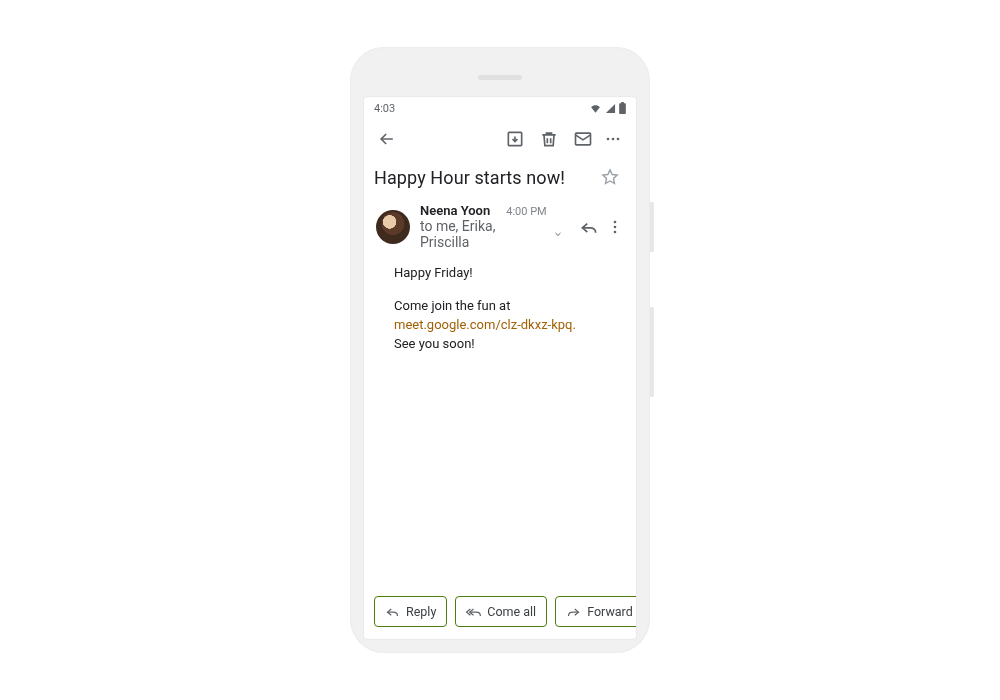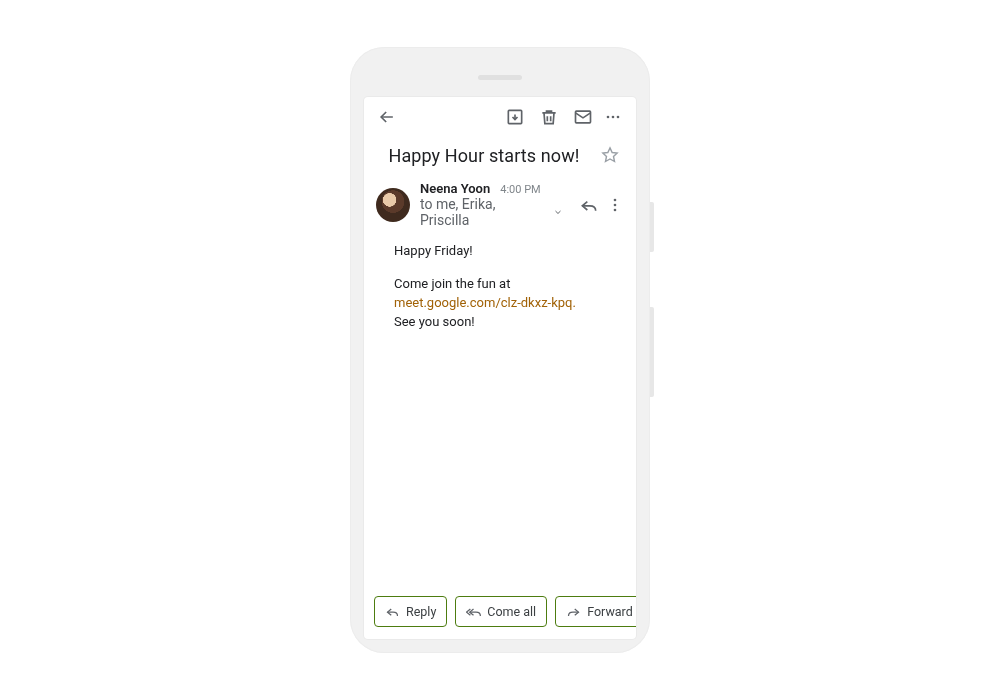--- a/index.html
+++ b/index.html
@@ -44,38 +44,38 @@
     height: 40px; display: flex; align-items: center; padding: 0 10px 0 6px;
   }
   .appbar .spacer { flex: 1; }
   .icon-btn {
     width: 34px; height: 34px; display: flex; align-items: center; justify-content: center;
     color: #5f6368; border-radius: 50%; cursor: default;
   }
   .icon-btn svg { width: 20px; height: 20px; }
 
   .subject-row {
-    display: flex; align-items: center; padding: 4px 12px 8px 16px; gap: 8px; text-align: center;
+    display: flex; align-items: center; padding: 4px 12px 8px 10px; gap: 8px;
   }
   .subject {
     font-size: 18px; color: #202124; font-weight: 400; flex: 1; letter-spacing: 0.1px;
   }
   .star { color: #9aa0a6; }
 
   .sender-row {
     display: flex; align-items: center; padding: 4px 10px 2px 12px; gap: 10px;
   }
   .avatar {
     width: 34px; height: 34px; border-radius: 50%; flex-shrink: 0;
     background: radial-gradient(circle at 40% 35%, #e8c9a8 0 22%, transparent 23%),
                 radial-gradient(circle at 50% 40%, #5b3a2a 0 42%, #3f2a1e 43% 100%);
     background-color: #6b4a36;
   }
   .sender-meta { flex: 1; min-width: 0; }
-  .sender-top { display: flex; align-items: baseline; gap: 10px; }
+  .sender-top { display: flex; align-items: baseline; gap: 16px; }
   .sender-name { font-size: 13px; font-weight: 600; color: #202124; }
   .sender-time { font-size: 11px; color: #80868b; }
   .recipients { font-size: 14px; color: #5f6368; display: flex; align-items: center; gap: 4px; }
   .recipients svg { width: 12px; height: 12px; }
   .sender-actions { display: flex; align-items: center; }
 
   .body {
     padding: 12px 14px; font-size: 13px; color: #202124; line-height: 1.45;
     flex: 1;
     margin-left: 16px;
@@ -98,20 +98,34 @@
 <body>
 
 <div class="stage">
   <div class="phone">
     <div class="speaker"></div>
     <div class="side-btn b1"></div>
     <div class="side-btn b2"></div>
 
     <div class="screen">
 
+      <div class="statusbar">
+        <span>4:03</span>
+        <div class="status-icons">
+          <svg width="13" height="11" viewBox="0 0 24 24" fill="#5f6368">
+              <path d="M12 21l9.5-12C18.8 6.3 15.5 5 12 5S5.2 6.3 2.5 9L12 21z"></path>
+            </svg>
+          <svg width="11" height="11" viewBox="0 0 24 24" fill="#5f6368">
+              <path d="M2 22h20V2L2 22z"></path>
+            </svg>
+          <svg width="7" height="12" viewBox="0 0 10 18" fill="#5f6368">
+              <path d="M3 0h4v2h2a1 1 0 011 1v14a1 1 0 01-1 1H1a1 1 0 01-1-1V3a1 1 0 011-1h2V0z"></path>
+            </svg>
+        </div>
+      </div>
 
       <div class="appbar">
         <div class="icon-btn">
           <svg viewBox="0 0 24 24" fill="none" stroke="#5f6368" stroke-width="2">
               <path d="M19 12H5"></path>
               <path d="M11 18l-6-6 6-6"></path>
             </svg>
         </div>
         <div class="spacer"></div>
         <div class="icon-btn">

